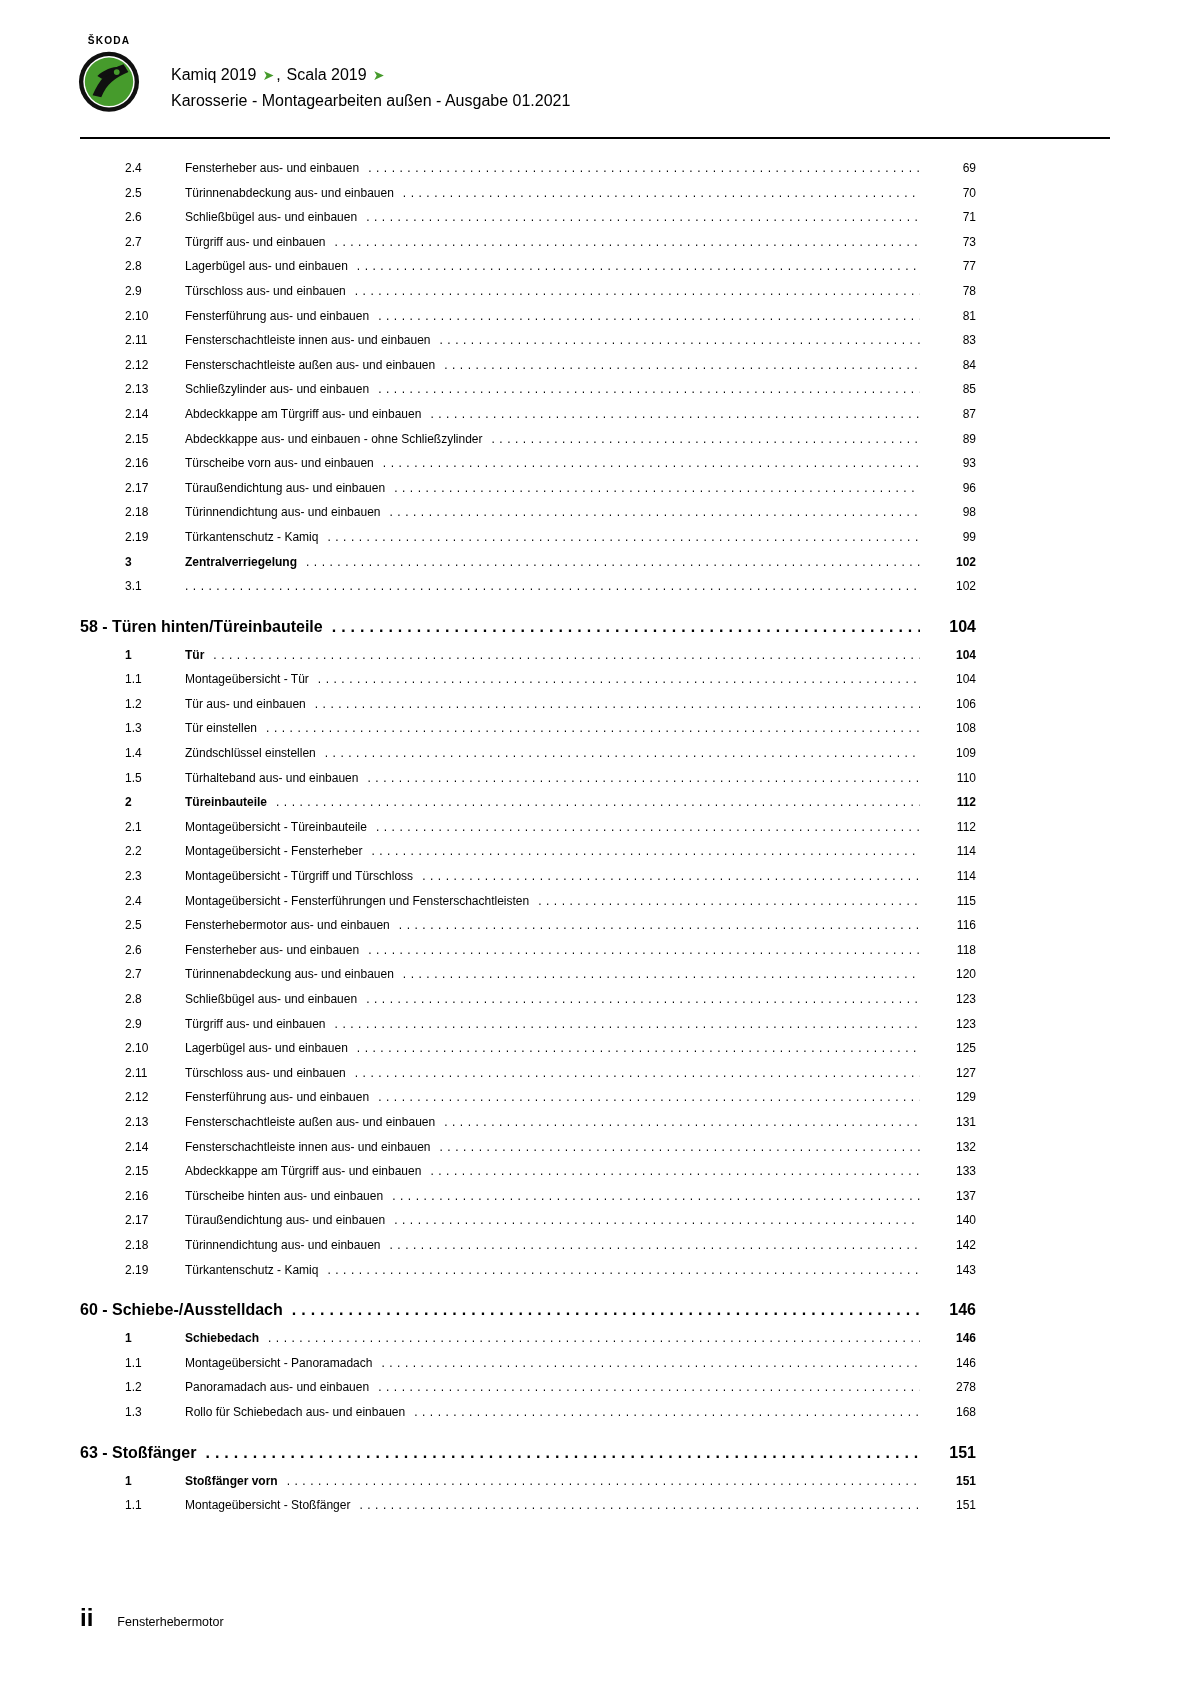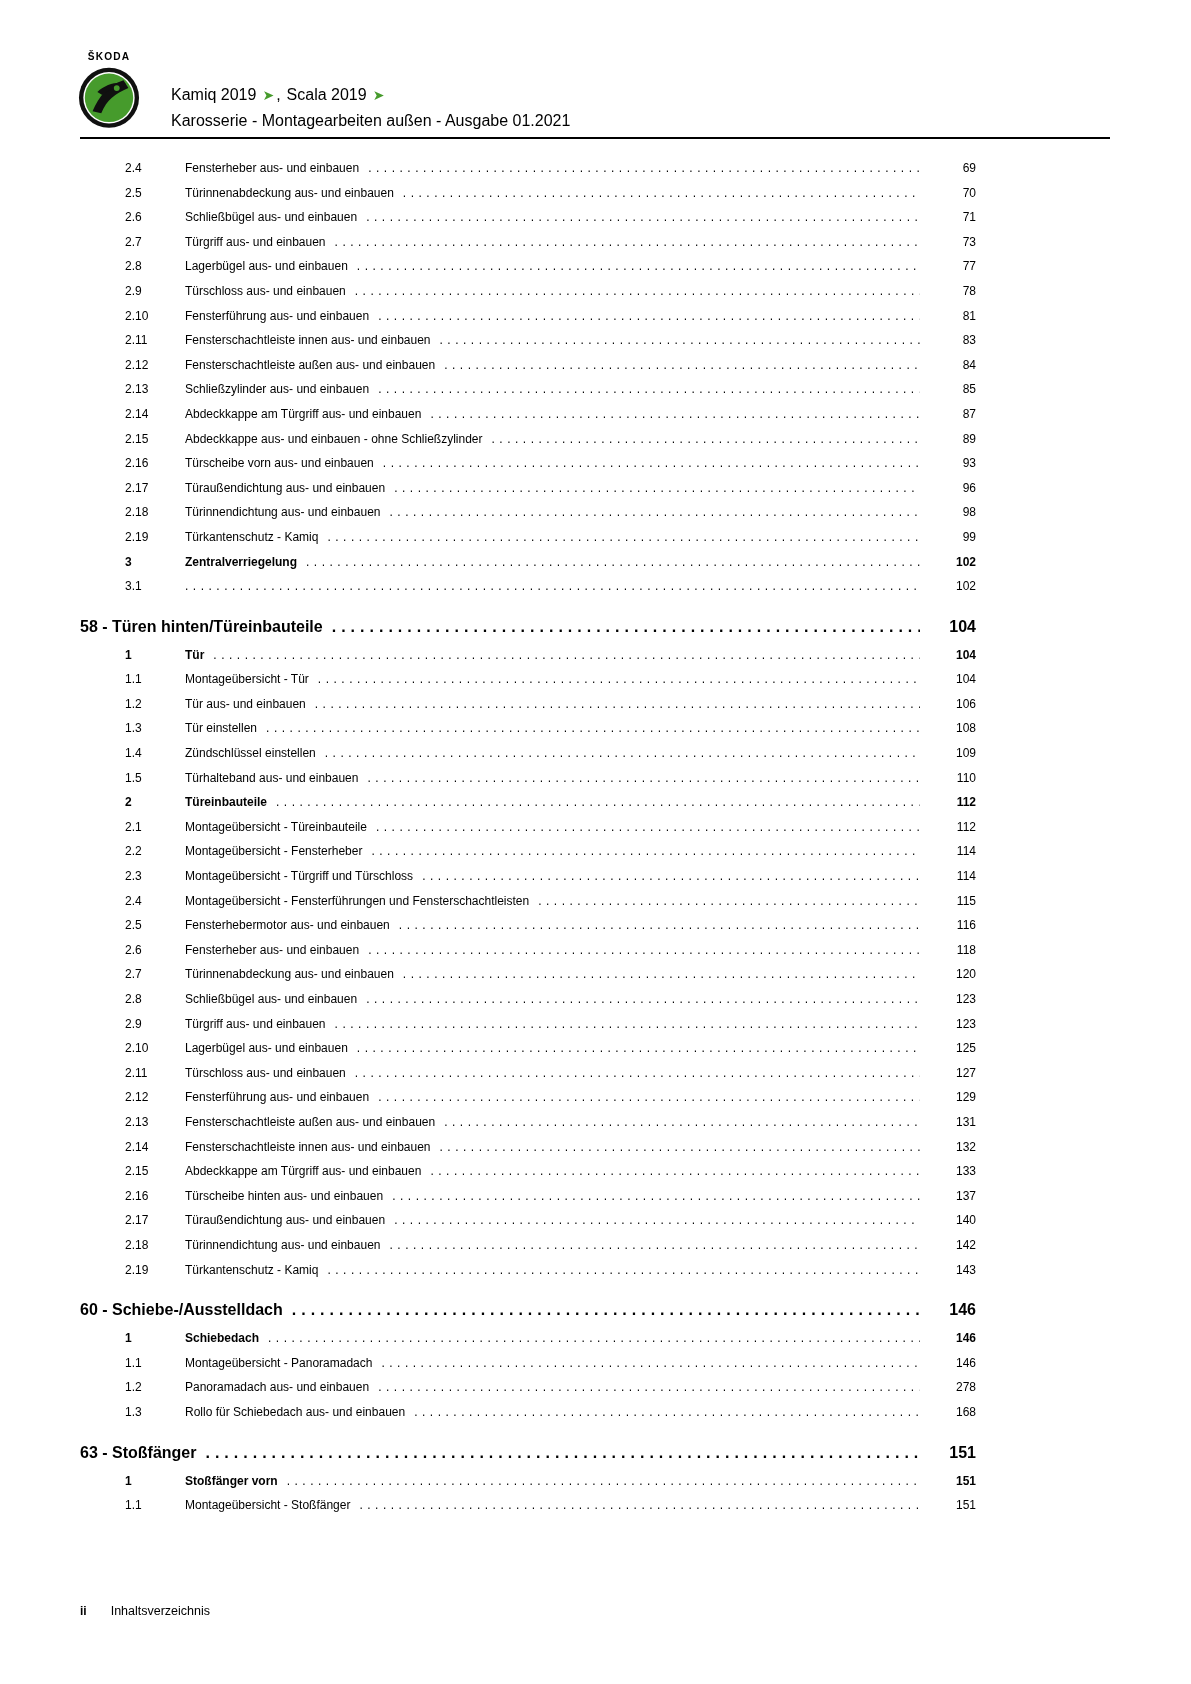--- a/index.html
+++ b/index.html
@@ -10,24 +10,24 @@
     height: 1684px;
     background: #ffffff;
     color: #000000;
     font-family: "Liberation Sans", sans-serif;
     overflow: hidden;
   }
 
   
   .header {
     position: absolute;
-    top: 48px;
+    top: 32px;
     left: 78px;
     display: flex;
-    align-items: flex-end;
+    align-items: center;
   }
   .logo { width: 62px; height: 86px; flex: none; }
   .header-text { margin-left: 31px; padding-top: 26px; }
   .model-line { font-size: 16px; line-height: 26px; white-space: nowrap; }
   .arrow { color: var(--brand-green); font-size: 14px; margin: 0 2px 0 6px; }
   .sep { margin-right: 6px; }
   .subtitle { font-size: 16px; line-height: 26px; white-space: nowrap; }
   .header-rule {
     position: absolute;
     left: 80px;
@@ -74,21 +74,21 @@
   .row.chapter .dots { letter-spacing: 5px; }
 
   
   .footer {
     position: absolute;
     left: 80px;
     top: 1604px;
     display: flex;
     align-items: baseline;
   }
-  .footer-num { font-size: 12px; font-weight: bold; }
+  .footer-num { font-size: 24px; font-weight: bold; }
   .footer-label { font-size: 12.5px; margin-left: 24px; }
 </style>
 </head>
 <body>
 
 <div class="page">
 
   <header class="header">
     <div class="logo">
       <svg viewBox="0 0 64 86" width="62" height="86">
@@ -426,16 +426,16 @@
       <div class="row entry">
     <span class="num">1.1</span>
     <span class="title">Montageübersicht - Stoßfänger</span>
     <span class="dots">....................................................................................................................................................................................................................................................................</span>
     <span class="pagenum">151</span>
   </div>
     </main>
 
   <footer class="footer">
     <span class="footer-num">ii</span>
-    <span class="footer-label">Inhaltsverzeichnis</span>
+    <span class="footer-label">Fensterhebermotor</span>
   </footer>
 
 </div>
 
 </body></html>

